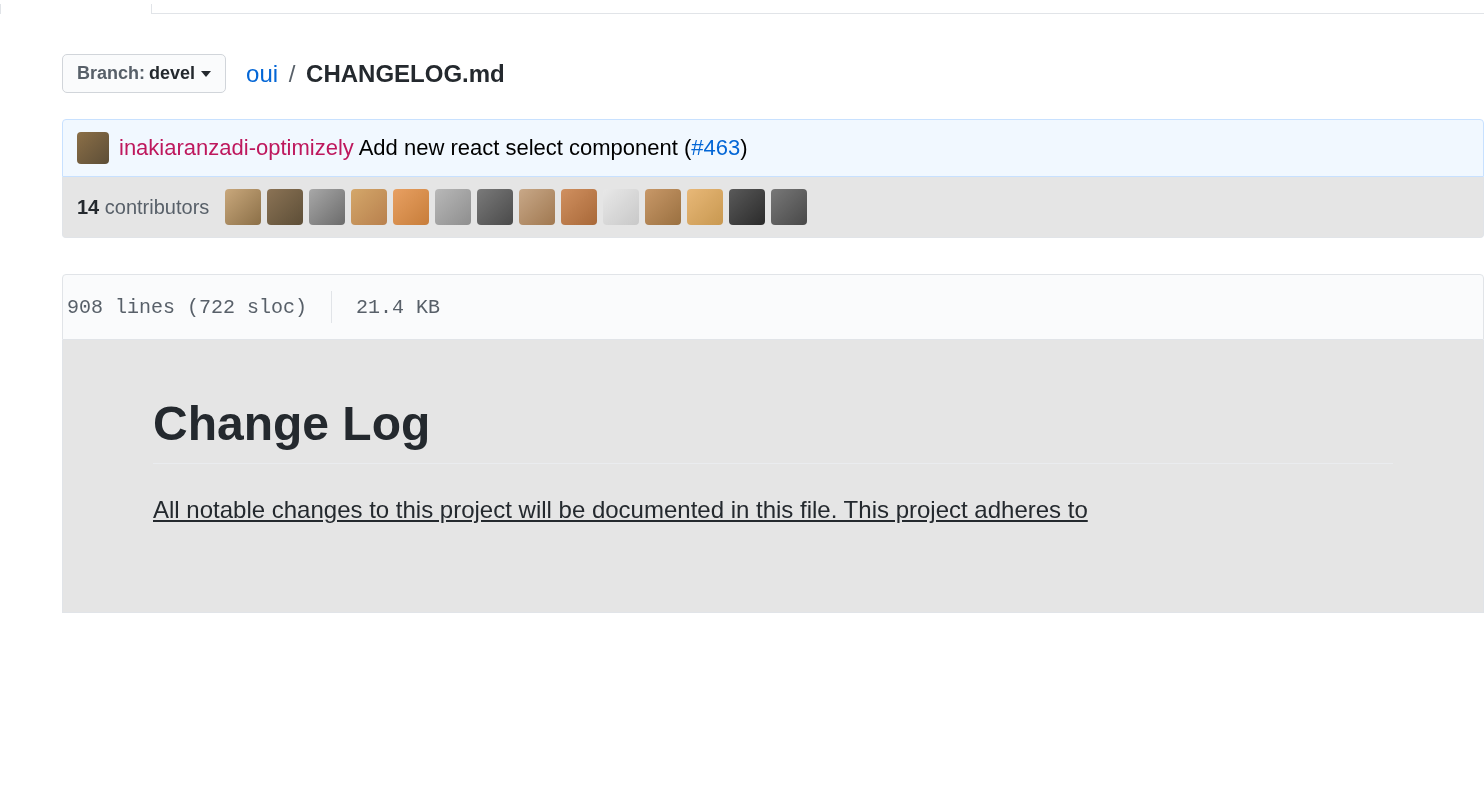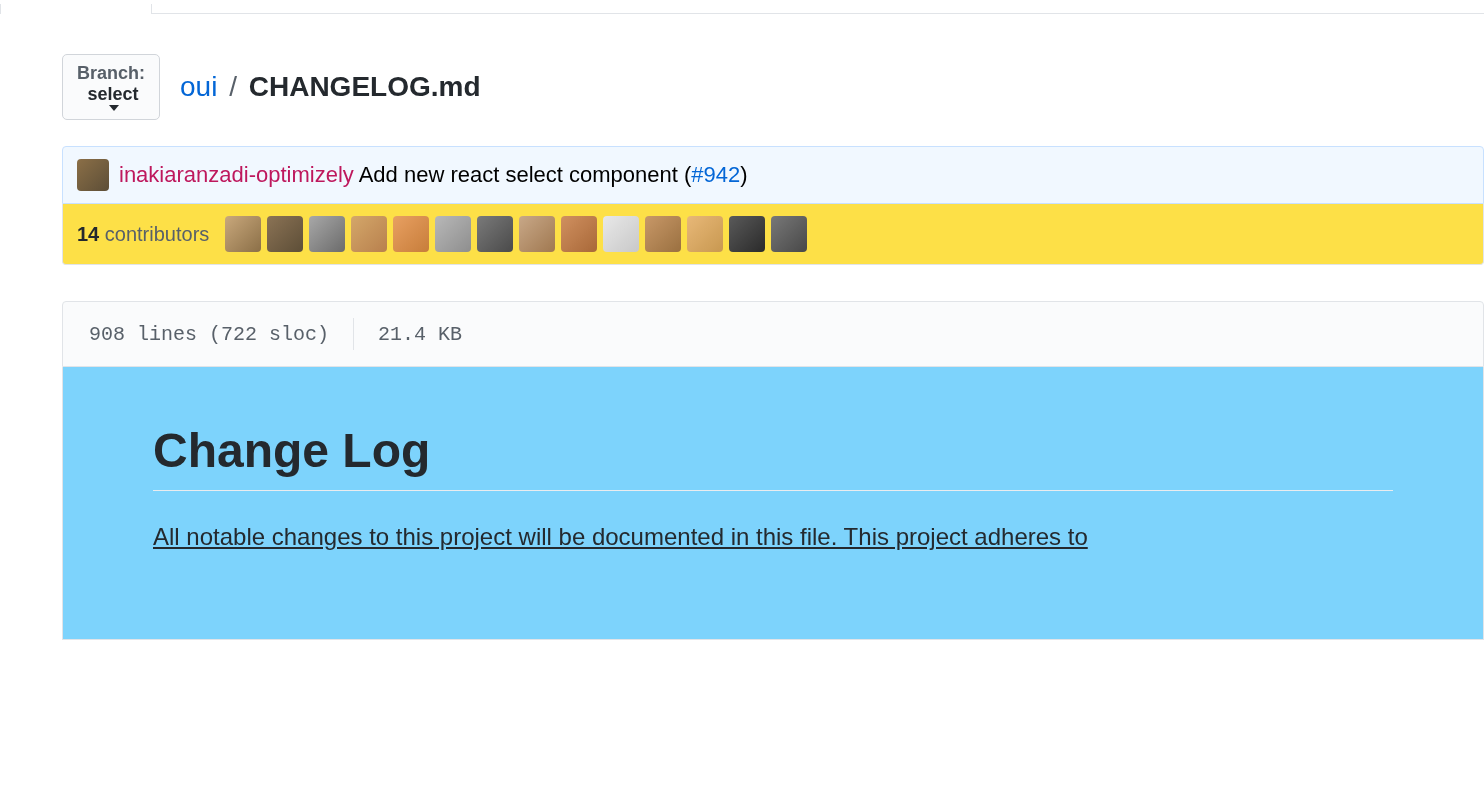--- a/index.html
+++ b/index.html
@@ -43,36 +43,35 @@
       display: inline-flex;
       align-items: center;
       padding: 8px 14px;
       background: #fafbfc;
       border: 1px solid #d1d5da;
       border-radius: 5px;
       font-size: 18px;
       color: #586069;
       cursor: pointer;
       font-weight: 600;
-      flex-direction: column;
     }
     .branch-select .branch-name {
       color: #24292e;
       margin-left: 4px;
     }
     .branch-select .caret {
       margin-left: 6px;
       width: 0;
       height: 0;
       border-left: 5px solid transparent;
       border-right: 5px solid transparent;
       border-top: 6px solid #24292e;
     }
     .breadcrumb {
-      font-size: 28px;
+      font-size: 24px;
       color: #586069;
     }
     .breadcrumb .repo-link {
       color: #0366d6;
       font-weight: 400;
     }
     .breadcrumb .sep {
       margin: 0 4px;
     }
     .breadcrumb .filename {
@@ -103,21 +102,21 @@
     .commit-msg {
       color: #000000;
     }
     .commit-pr {
       color: #0366d6;
     }
     .contributors-box {
       border: 1px solid #e1e4e8;
       border-top: none;
       border-radius: 0 0 4px 4px;
-      background: #fde047;
+      background: #e5e5e5;
       padding: 12px 14px;
       display: flex;
       align-items: center;
       gap: 16px;
       font-size: 20px;
       margin-bottom: 36px;
     }
     .contributors-count {
       color: #586069;
     }
@@ -146,38 +145,38 @@
     .av9 { background: linear-gradient(135deg, #d09060, #a86838); }
     .av10 { background: linear-gradient(135deg, #e8e8e8, #c8c8c8); }
     .av11 { background: linear-gradient(135deg, #c89868, #9a7040); }
     .av12 { background: linear-gradient(135deg, #e8b878, #c89850); }
     .av13 { background: linear-gradient(135deg, #5a5a5a, #2a2a2a); }
     .av14 { background: linear-gradient(135deg, #787878, #484848); }
     .file-header {
       border: 1px solid #e1e4e8;
       border-radius: 4px 4px 0 0;
       background: #fafbfc;
-      padding: 16px 26px;
+      padding: 16px 4px;
       display: flex;
       align-items: center;
       font-family: "SFMono-Regular", Consolas, "Liberation Mono", Menlo, monospace;
       font-size: 20px;
       color: #586069;
       gap: 24px;
     }
     .file-header .divider {
       width: 1px;
       height: 32px;
       background: #e1e4e8;
     }
     .file-content {
       border: 1px solid #e1e4e8;
       border-top: none;
       padding: 56px 90px;
-      background: #7dd3fc;
+      background: #e5e5e5;
     }
     .file-content h1 {
       font-size: 48px;
       font-weight: 600;
       color: #24292e;
       border-bottom: 1px solid #eaecef;
       padding-bottom: 12px;
       margin-bottom: 28px;
     }
     .file-content p {
@@ -197,35 +196,35 @@
 
 <div class="tab-bar">
   <div class="tab-active"></div>
 </div>
 
 <div class="container">
 
   <div class="file-nav">
     <button class="branch-select">
       <span>Branch:</span>
-      <span class="branch-name">select</span>
+      <span class="branch-name">devel</span>
       <span class="caret"></span>
     </button>
     <div class="breadcrumb">
       <a class="repo-link">oui</a>
       <span class="sep">/</span>
       <span class="filename">CHANGELOG.md</span>
     </div>
   </div>
 
   <div class="commit-box">
     <div class="commit-avatar"></div>
     <div>
       <a class="commit-author">inakiaranzadi-optimizely</a>
-      <span class="commit-msg">Add new react select component (</span><a class="commit-pr">#942</a><span class="commit-msg">)</span>
+      <span class="commit-msg">Add new react select component (</span><a class="commit-pr">#463</a><span class="commit-msg">)</span>
     </div>
   </div>
 
   <div class="contributors-box">
     <div class="contributors-count">
       <span class="num">14</span>
       <span>contributors</span>
     </div>
     <div class="avatar-list">
       <a class="avatar-sm av1"></a>

